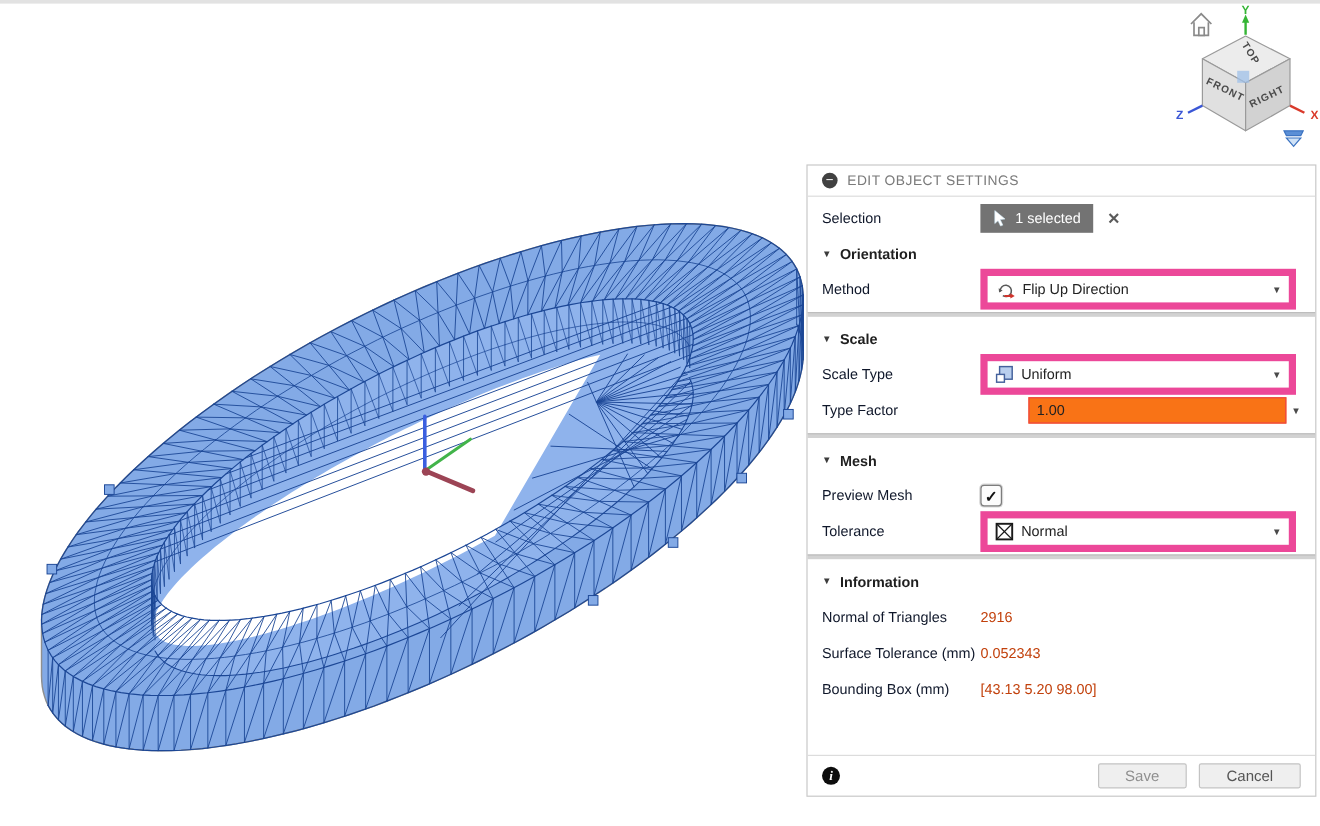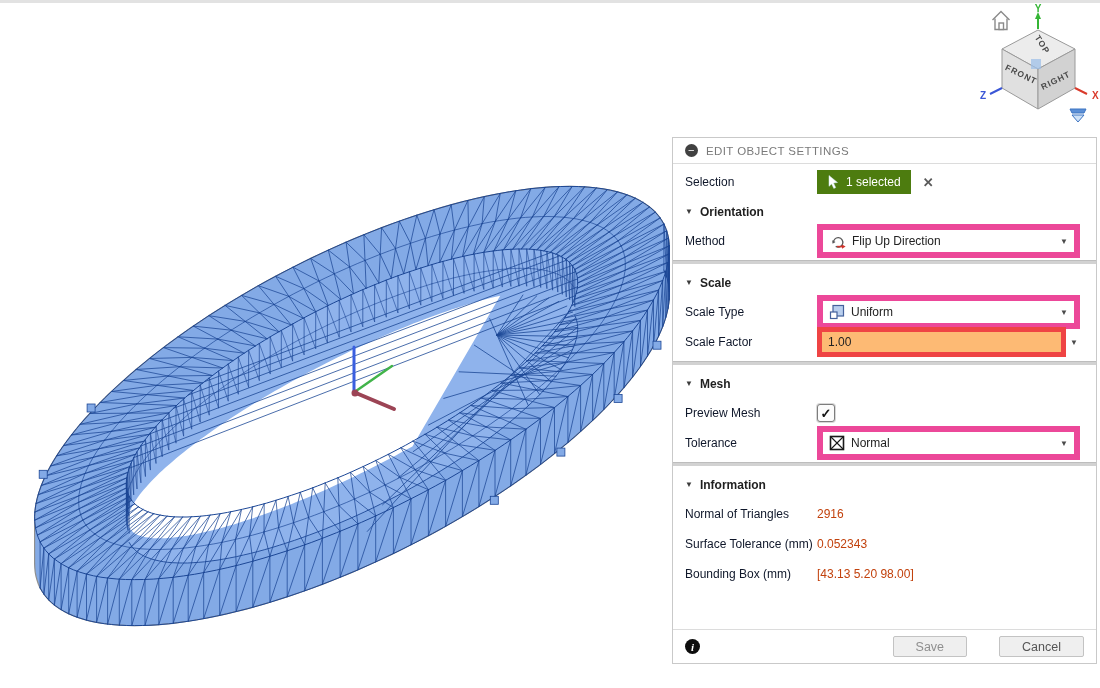--- a/index.html
+++ b/index.html
@@ -22,42 +22,42 @@
     padding:0 12px;border-bottom:1px solid #dcdcdc;color:#7a7a7a;
     font-size:11.5px;letter-spacing:.4px;flex:0 0 auto;}
   .collapse-icon{width:13px;height:13px;border-radius:50%;background:#414141;color:#fff;
     display:flex;align-items:center;justify-content:center;font-size:11px;line-height:1;flex:0 0 auto;}
   .row{display:flex;align-items:center;height:30px;padding:0 12px;flex:0 0 auto;}
   .row .lbl{width:132px;color:#0f172a;flex:0 0 auto;}
   .section-hdr{display:flex;align-items:center;gap:7px;height:29px;padding:0 12px;
     font-weight:bold;color:#1f1f1f;flex:0 0 auto;}
   .tri{font-size:8px;color:#3c3c3c;}
   .sep{height:3px;background:#d2d2d2;border-top:1px solid #bdbdbd;margin:4px 0;flex:0 0 auto;}
-  .sel-btn{height:24px;background:#4d7c0f;color:#fff;border:none;display:flex;
+  .sel-btn{height:24px;background:#737373;color:#fff;border:none;display:flex;
     align-items:center;gap:6px;padding:0 10px;font-size:12px;cursor:default;}
   .clear-x{margin-left:12px;color:#5a5a5a;font-weight:bold;font-size:13px;cursor:default;}
   .dd{width:239px;height:22px;border:6px solid #ec4899;background:#fff;display:flex;
     align-items:center;gap:6px;padding:0 6px;}
   .dd .val{color:#222;}
   .caret{margin-left:auto;font-size:8px;color:#4a4a4a;}
-  .txt-input{width:227px;height:20px;border:5px solid #ef4444;background:#fdba74;
-    padding:0 6px;font:12px "Liberation Sans",sans-serif;color:#222;}
+  .txt-input{width:227px;height:20px;border:1px solid #ef4444;background:#f97316;
+    padding:0 6px;font:12px "Liberation Sans",sans-serif;color:#222;margin-left:40px;}
   .spin-caret{font-size:8px;color:#4a4a4a;margin-left:4px;}
   .checkbox{width:16px;height:16px;border:1px solid #7d7d7d;border-radius:3px;background:#fcfcfc;
     box-shadow:0 0 0 1px #d8d8d8;display:flex;align-items:center;justify-content:center;
     font-size:13px;font-weight:bold;color:#111;line-height:1;}
   .info-val{color:#c2410c;}
   .spacer{flex:1 1 auto;}
   .footer{flex:0 0 auto;height:33px;display:flex;align-items:center;gap:10px;
     padding:0 12px;border-top:1px solid #dcdcdc;}
   .info-icon{width:15px;height:15px;border-radius:50%;background:#0d0d0d;color:#fff;
     display:flex;align-items:center;justify-content:center;
     font:bold italic 11px "Liberation Serif",serif;}
   .btn{min-width:58px;height:21px;background:#efefef;border:1px solid #c3c3c3;border-radius:2px;
-    font:12.5px "Liberation Sans",sans-serif;padding:0 22px;cursor:default;margin-left:22px;}
+    font:12.5px "Liberation Sans",sans-serif;padding:0 22px;cursor:default;}
   .btn.save{color:#8f8f8f;}
   .btn.cancel{color:#555;}
 </style>
 </head>
 <body>
 
 <div id="topstrip"></div>
 
 <svg id="scene" width="1100" height="688">
     <g>
@@ -945,21 +945,21 @@
       <svg width="16" height="16" viewBox="0 0 16 16">
         <rect x="4" y="1.5" width="10.5" height="10.5" fill="#b9cfee" stroke="#44619c" stroke-width="1.2"></rect>
         <rect x="1.5" y="8" width="6.5" height="6.5" fill="#ffffff" stroke="#44619c" stroke-width="1.2"></rect>
       </svg>
       <span class="val">Uniform</span>
       <span class="caret">▼</span>
     </div>
   </div>
 
   <div class="row">
-    <span class="lbl">Scale Factor</span>
+    <span class="lbl">Type Factor</span>
     <input class="txt-input" value="1.00" style="">
     <span class="spin-caret">▼</span>
   </div>
 
   <div class="sep"></div>
 
   <div class="section-hdr">
     <span class="tri">▼</span>
     <span>Mesh</span>
   </div>

